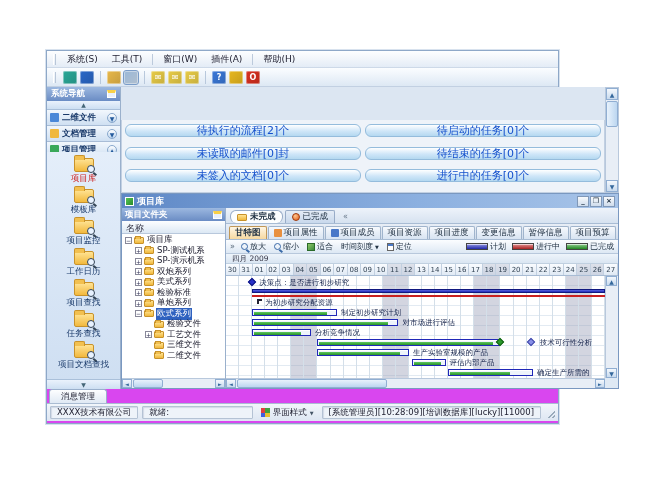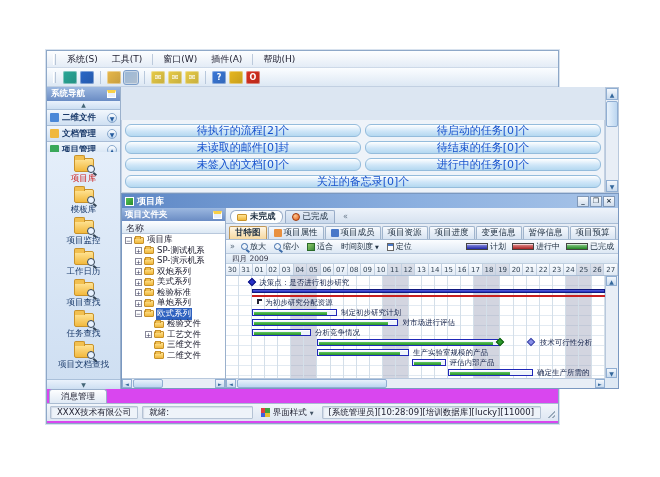--- a/index.html
+++ b/index.html
@@ -276,21 +276,20 @@
   <div id="main">
 
 
     <div id="status-links">
         <div class="pill">待执行的流程[2]个</div>
         <div class="pill">待启动的任务[0]个</div>
         <div class="pill">未读取的邮件[0]封</div>
         <div class="pill">待结束的任务[0]个</div>
         <div class="pill">未签入的文档[0]个</div>
         <div class="pill">进行中的任务[0]个</div>
-        <div class="pill full">关注的备忘录[0]个</div>
       </div>
 
     <div id="main-scroll">
       <div class="sc-btn" style="top:0">▲</div>
       <div id="main-thumb"></div>
       <div class="sc-btn" style="bottom:0">▼</div>
     </div>
 
     <div id="mdi">
       <div id="mdi-title">

